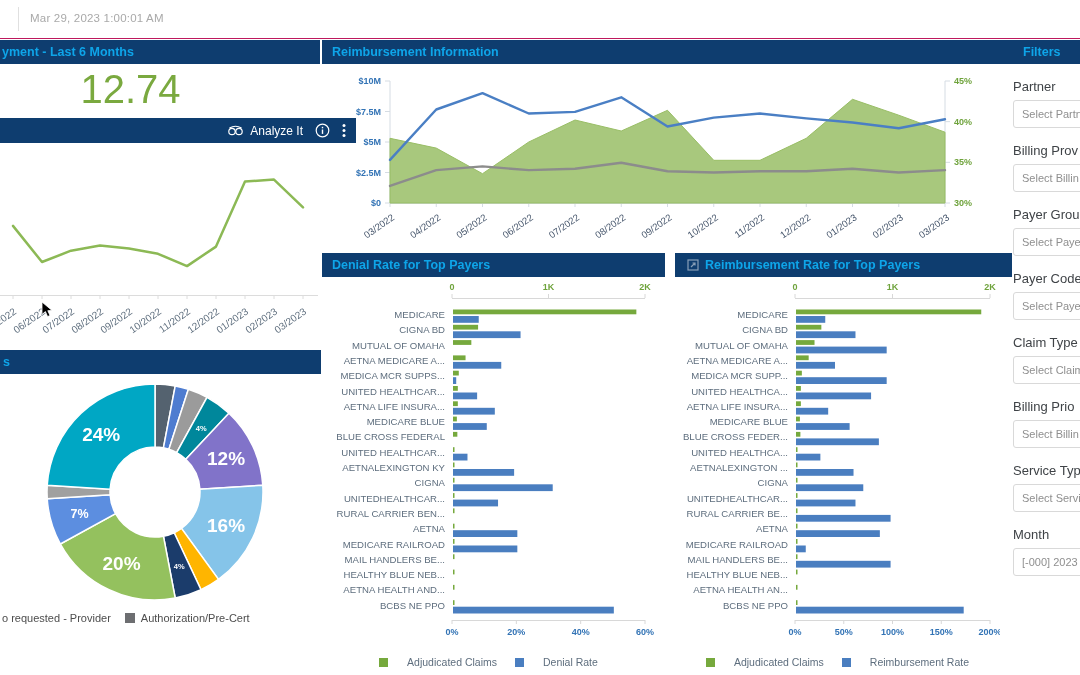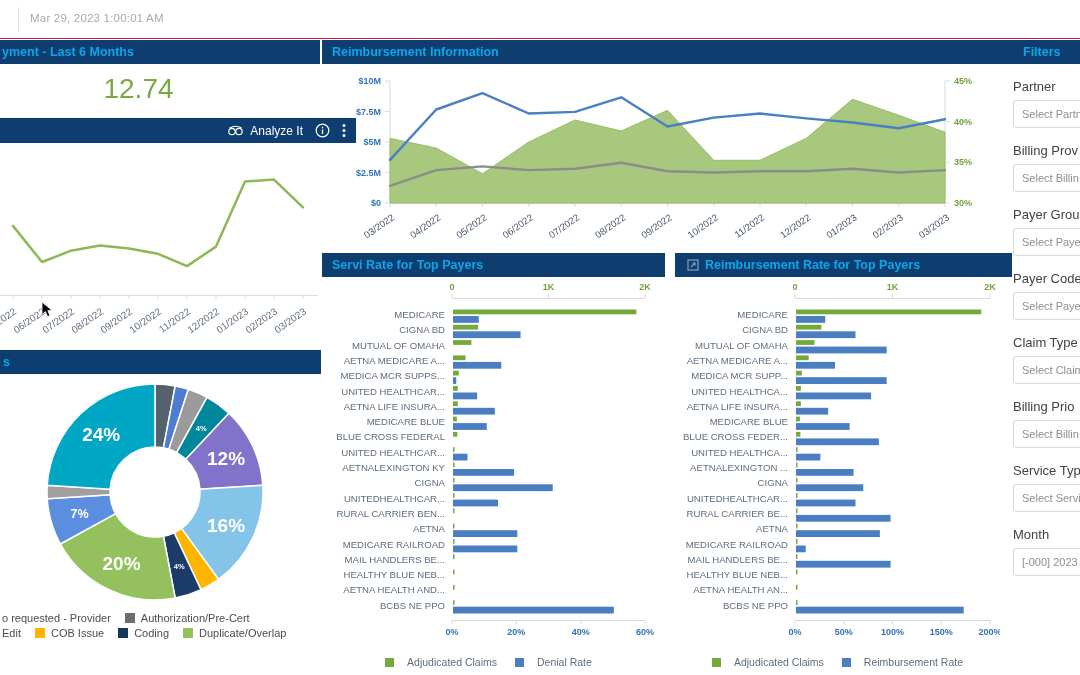--- a/index.html
+++ b/index.html
@@ -10,30 +10,30 @@
   .topbar .vline{position:absolute;left:18px;top:7px;height:24px;width:1px;background:#E0E0E0;}
   .timestamp{position:absolute;left:30px;top:12px;font-size:11.5px;color:#A9A9A9;letter-spacing:.2px;}
   .hdr{position:absolute;height:24px;background:#0E3D6F;color:#0ea5e9;font-size:12.5px;font-weight:600;
        display:flex;align-items:center;white-space:nowrap;overflow:hidden;}
   .hdr-left{left:0;top:40px;width:318px;padding-left:2px;}
   .hdr-reimb{left:322px;top:40px;width:683px;padding-left:10px;}
   .hdr-filters{left:1010px;top:40px;width:70px;padding-left:13px;}
   .hdr-denial{left:322px;top:253px;width:333px;padding-left:10px;}
   .hdr-rrate{left:675px;top:253px;width:325px;padding-left:12px;gap:6px;}
   .hdr-donut{left:0;top:350px;width:318px;padding-left:3px;}
-  .big-value{position:absolute;left:16px;top:64px;width:245px;height:50px;display:flex;
-             align-items:center;justify-content:center;font-size:28px;color:#7AA93F;}
+  .big-value{position:absolute;left:8px;top:64px;width:245px;height:50px;display:flex;
+             align-items:center;justify-content:center;font-size:40px;color:#7AA93F;}
   .analyze-bar{position:absolute;left:0;top:118px;width:356px;height:25px;background:#0E3D6F;
                display:flex;align-items:center;justify-content:flex-end;gap:12px;padding-right:10px;
                box-sizing:border-box;color:#fff;font-size:12px;}
   .analyze-btn{display:flex;align-items:center;gap:6px;cursor:pointer;}
   .chartbox{position:absolute;}
   .legend-row{position:absolute;display:flex;justify-content:center;gap:18px;
               font-size:10.5px;color:#5E6E7E;}
-  .legend-item{display:flex;align-items:center;gap:13px;}
+  .legend-item{display:flex;align-items:center;gap:19px;}
   .legend-sq{width:9px;height:9px;display:inline-block;}
   .donut-legend{position:absolute;left:2px;top:610px;width:330px;font-size:11px;color:#4D4D4D;}
   .donut-legend .dl-row{display:flex;align-items:center;gap:14px;height:15px;white-space:nowrap;}
   .donut-legend .dl-item{display:flex;align-items:center;gap:6px;}
   .donut-legend .dl-sq{width:10px;height:10px;display:inline-block;}
   .filters-col{position:absolute;left:1013px;top:64px;width:120px;padding-top:15px;}
   .filter-field{margin-bottom:15px;}
   .filter-label{font-size:13px;color:#3F4347;margin-bottom:6px;white-space:nowrap;}
   .filter-select{height:26px;border:1px solid #D9D9D9;border-radius:3px;background:#fff;
                  font-size:11px;color:#8F8F8F;display:flex;align-items:center;
@@ -163,21 +163,21 @@
         <line x1="576.75" y1="139" x2="576.75" y2="143" stroke="#D5DCE3"></line>
         <text x="581.75" y="155" text-anchor="end" fill="#44546A" font-size="9.5" transform="rotate(-35 581.75 155)">02/2023</text>
         <line x1="623" y1="139" x2="623" y2="143" stroke="#D5DCE3"></line>
         <text x="628" y="155" text-anchor="end" fill="#44546A" font-size="9.5" transform="rotate(-35 628 155)">03/2023</text>
         <polygon points="68,74.3 114.25,84.1 160.5,109.7 206.75,78.0 253,56.0 299.25,67.0 345.5,46.3 391.75,96.3 438,96.3 484.25,74.3 530.5,35.3 576.75,51.2 623,68.2 623,139 68,139" fill="#99BE66" fill-opacity="0.85" stroke="#99BE66" stroke-width="1"></polygon>
         <polyline points="68,95.9 114.25,45.5 160.5,29.2 206.75,49.5 253,47.9 299.25,33.3 345.5,62.5 391.75,53.6 438,49.5 484.25,54.4 530.5,58.5 576.75,64.2 623,55.2" fill="none" stroke="#4A7FC4" stroke-width="2.4" stroke-linejoin="round" stroke-linecap="round"></polyline>
         <polyline points="68,121.9 114.25,106.1 160.5,102.4 206.75,106.1 253,104.8 299.25,98.7 345.5,107.3 391.75,108.5 438,107.3 484.25,107.3 530.5,104.8 576.75,108.5 623,106.1" fill="none" stroke="#8C8C8C" stroke-width="2.4" stroke-linejoin="round" stroke-linecap="round"></polyline>
       </svg></div>
 
   <div class="hdr hdr-denial">
-    <span>Servi Rate for Top Payers</span>
+    <span>Denial Rate for Top Payers</span>
   </div>
 
   <div class="hdr hdr-rrate">
     <svg width="12" height="12" viewBox="0 0 12 12" style="opacity:.5;cursor:pointer">
       <rect x="1" y="1" width="10" height="10" fill="none" stroke="#fff" stroke-width="1.2"></rect>
       <path d="M4,8 L8,4 M5.5,4 L8,4 L8,6.5" fill="none" stroke="#fff" stroke-width="1.2"></path>
     </svg>
     <span>Reimbursement Rate for Top Payers</span>
   </div>
 
@@ -383,37 +383,20 @@
   <div class="donut-legend">
       <div class="dl-row">
         <span class="dl-item">
           <span>o requested - Provider</span>
         </span>
         <span class="dl-item">
           <span class="dl-sq" style="background: rgb(109, 110, 113);"></span>
           <span>Authorization/Pre-Cert</span>
         </span>
       </div>
-      <div class="dl-row">
-        <span class="dl-item">
-          <span>Edit</span>
-        </span>
-        <span class="dl-item">
-          <span class="dl-sq" style="background: rgb(255, 181, 0);"></span>
-          <span>COB Issue</span>
-        </span>
-        <span class="dl-item">
-          <span class="dl-sq" style="background: rgb(21, 54, 95);"></span>
-          <span>Coding</span>
-        </span>
-        <span class="dl-item">
-          <span class="dl-sq" style="background: rgb(148, 193, 94);"></span>
-          <span>Duplicate/Overlap</span>
-        </span>
-      </div>
     </div>
 
   <div class="filters-col">
       <div class="filter-field">
         <div class="filter-label">Partner</div>
         <div class="filter-select">Select Partn</div>
       </div>
       <div class="filter-field">
         <div class="filter-label">Billing Prov</div>
         <div class="filter-select">Select Billin</div>

